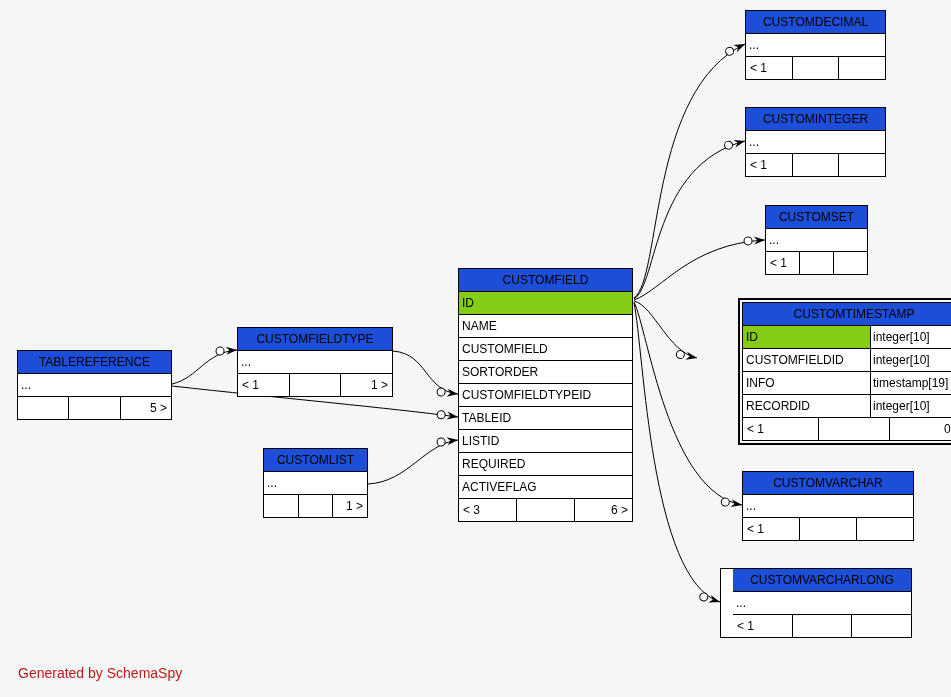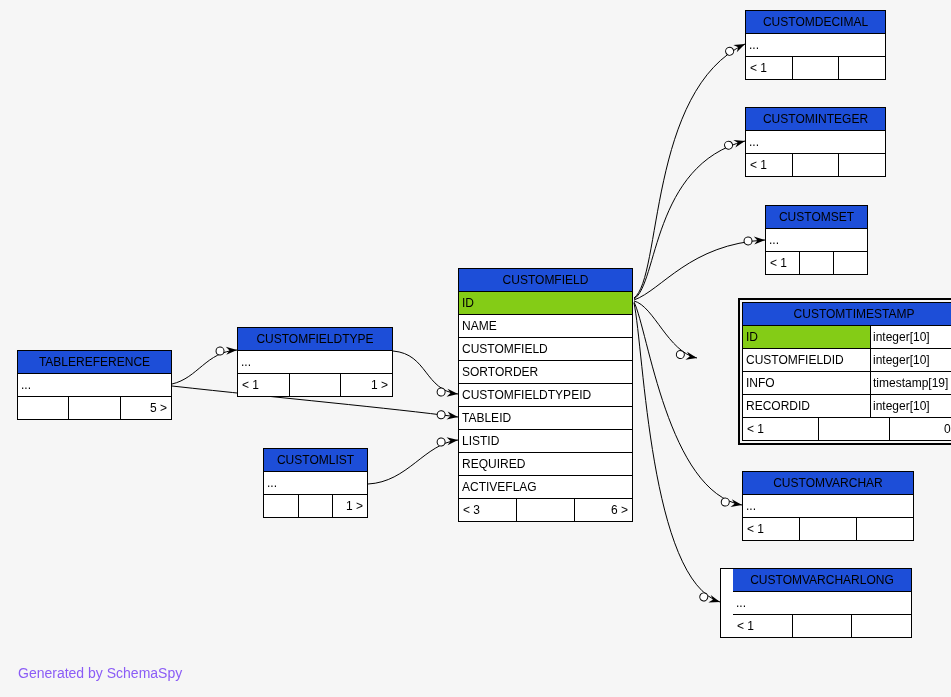--- a/index.html
+++ b/index.html
@@ -18,21 +18,21 @@
   .trow.pk{background:#84cc16;}
   .trow.typed{padding:0;}
   .trow.typed .cname{padding:0 3px;}
   .trow.typed .ctype{width:90px;border-left:1px solid #000;padding:0 2px;
                      white-space:nowrap;overflow:visible;flex:none;}
   .tfoot{height:22px;line-height:22px;display:flex;}
   .fcell{flex:1;border-right:1px solid #000;padding:0 4px;white-space:nowrap;overflow:hidden;}
   .fcell:last-child{border-right:none;text-align:right;}
   .tfoot.tf-timestamp .fcell:nth-child(1){flex:0 0 30%;}
   .tfoot.tf-timestamp .fcell:nth-child(2){flex:0 0 28%;}
-  .credit{position:absolute;left:18px;top:665px;font-size:14px;color:#8b5cf6;}
+  .credit{position:absolute;left:18px;top:665px;font-size:14px;color:#b91c1c;}
 </style>
 </head>
 <body>
 
 <div class="canvas">
 
   <svg class="wires" viewBox="0 0 951 697" xmlns="http://www.w3.org/2000/svg">
     <defs>
       <marker id="fk" markerWidth="27" markerHeight="13" refX="25" refY="6" orient="auto" markerUnits="userSpaceOnUse">
         <circle cx="8" cy="6" r="4" fill="#fff" stroke="#000" stroke-width="1"></circle>

